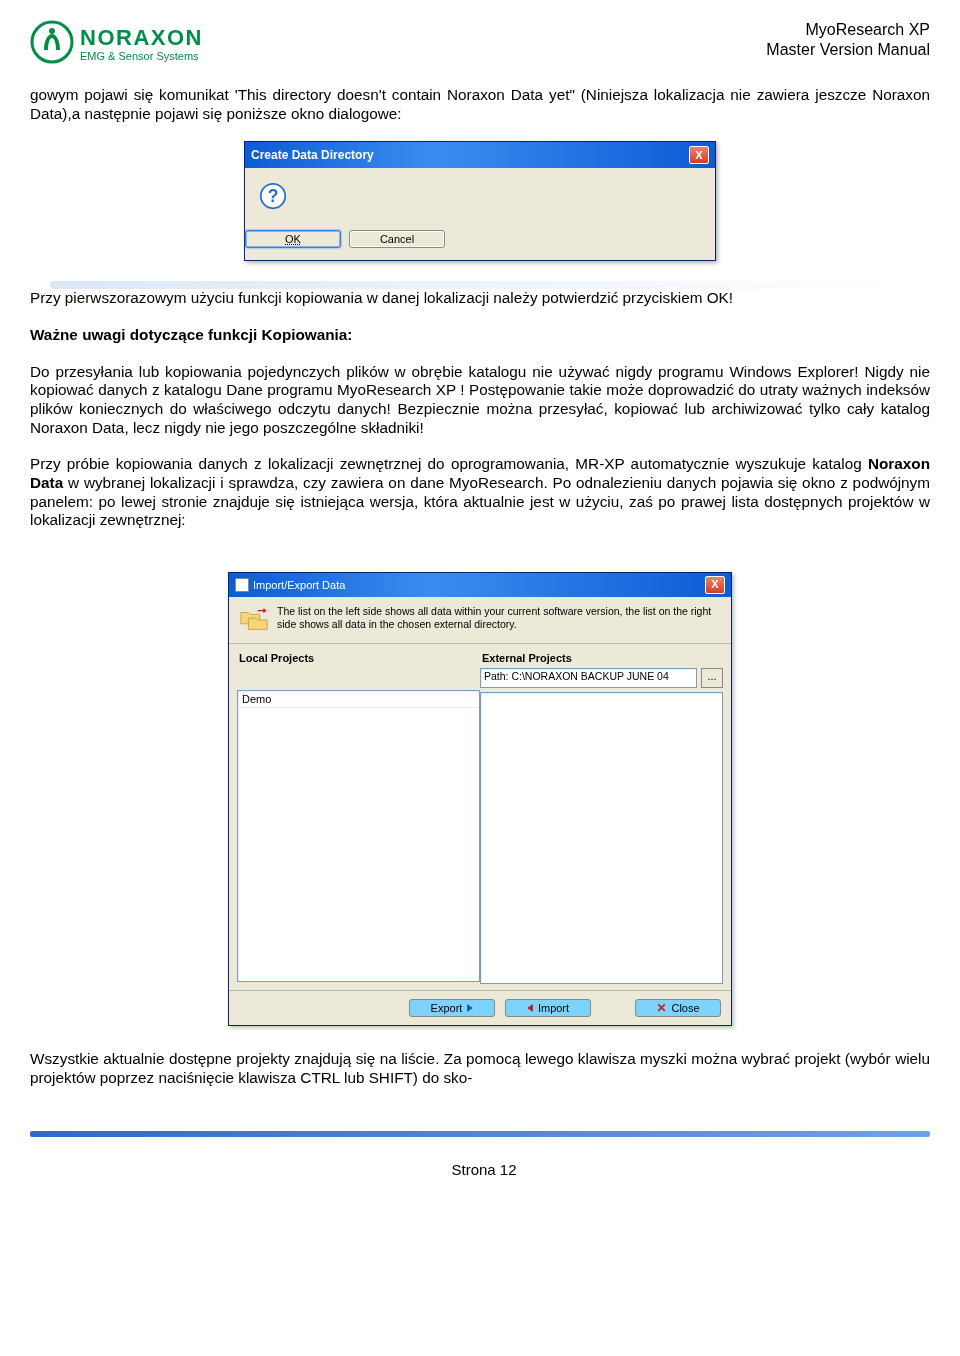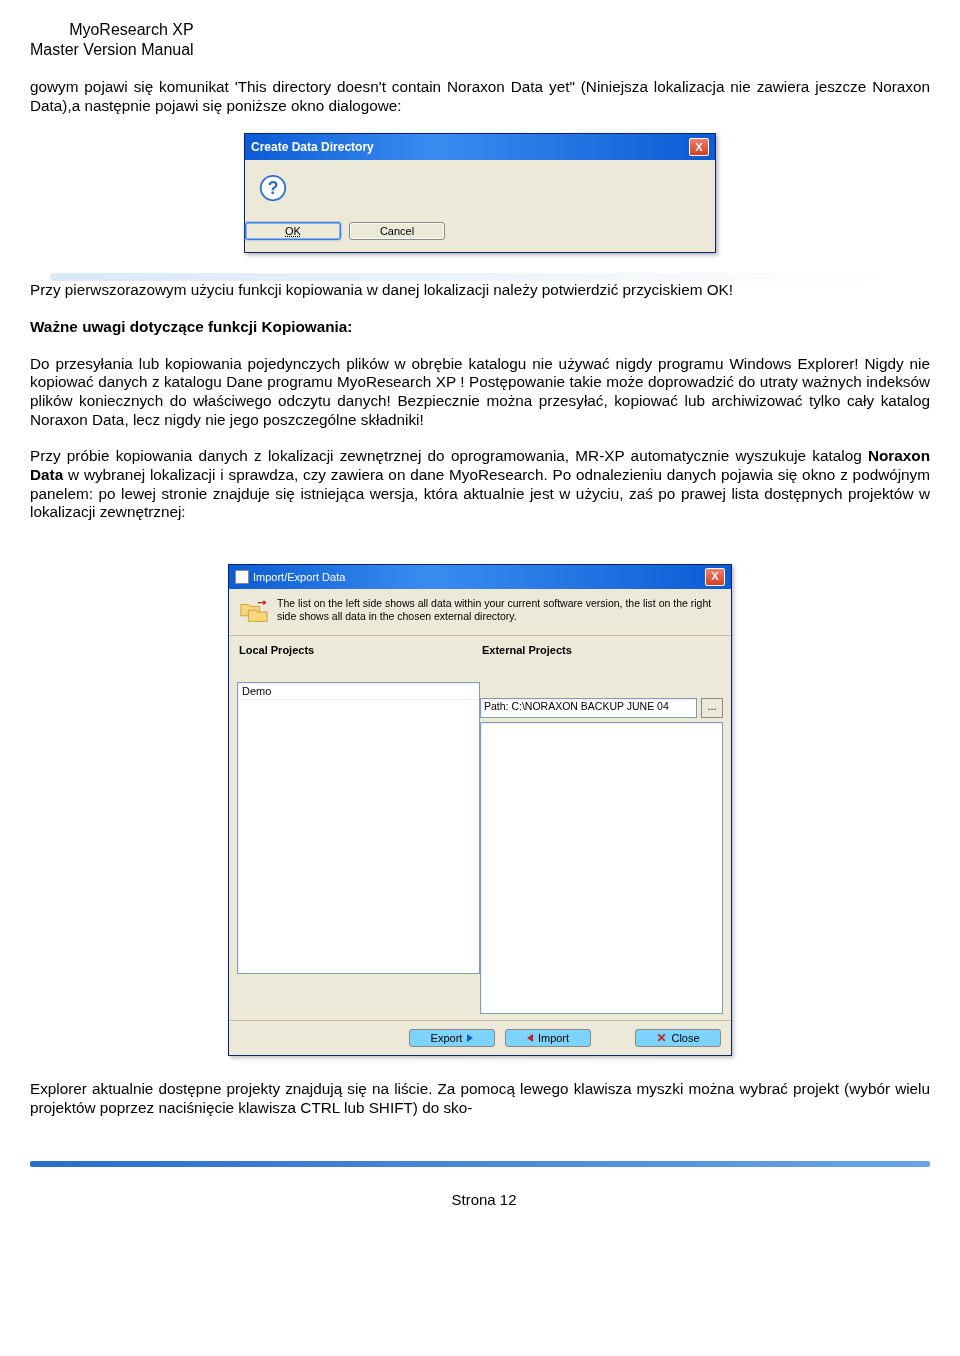--- a/index.html
+++ b/index.html
@@ -189,21 +189,20 @@
   }
   .panel-label {
     font-size: 11px;
     font-weight: bold;
     padding: 2px 2px 4px 2px;
   }
   .panel-path-row {
     display:flex;
     gap:4px;
     margin-bottom:4px;
-    margin-top:38px;
   }
   .panel-path {
     flex:1;
     background:#fff;
     border:1px solid #7f9db9;
     font-size:10.5px;
     padding:1px 3px;
     height:16px;
     box-shadow: inset 1px 1px 2px rgba(0,0,0,0.08);
   }
@@ -276,20 +275,33 @@
     border-radius: 4px;
     margin-top:-2px;
   }
 </style>
 </head>
 <body>
 
 <div class="page">
 
   <div class="header">
+    <div class="logo-block">
+      <div class="logo-mark">
+        <svg viewBox="0 0 44 44">
+          <circle cx="22" cy="22" r="20" fill="none" stroke="#008e47" stroke-width="3"></circle>
+          <path d="M14 30 C14 20, 18 14, 22 14 C26 14, 30 20, 30 30 L26 30 C26 22, 24 18, 22 18 C20 18, 18 22, 18 30 Z" fill="#008e47"></path>
+          <circle cx="22" cy="11" r="3" fill="#008e47"></circle>
+        </svg>
+      </div>
+      <div class="logo-text">
+        <span class="line1">NORAXON</span>
+        <span class="line2">EMG &amp; Sensor Systems</span>
+      </div>
+    </div>
     <div class="header-right">
       <div>MyoResearch XP</div>
       <div>Master Version Manual</div>
     </div>
   </div>
 
   <div class="body-text">
     <p>gowym pojawi się komunikat 'This directory doesn't contain Noraxon Data yet" (Niniejsza lokalizacja nie zawiera jeszcze Noraxon Data),a następnie pojawi się poniższe okno dialogowe:</p>
 
     <div class="dialog1-wrap">
@@ -368,19 +380,19 @@
           </div>
           <div style="width:24px"></div>
           <div class="dlg2-btn">
             <span class="x-mark">✕</span>
             <span>Close</span>
           </div>
         </div>
       </div>
     </div>
 
-    <p>Explorer aktualnie dostępne projekty znajdują się na liście. Za pomocą lewego klawisza myszki można wybrać projekt (wybór wielu projektów poprzez naciśnięcie klawisza CTRL lub SHIFT) do sko-</p>
+    <p>Wszystkie aktualnie dostępne projekty znajdują się na liście. Za pomocą lewego klawisza myszki można wybrać projekt (wybór wielu projektów poprzez naciśnięcie klawisza CTRL lub SHIFT) do sko-</p>
   </div>
 
 </div>
 
 <div class="footer-bar"></div>
 <div class="footer-text">Strona 12</div>
 
 </body></html>

